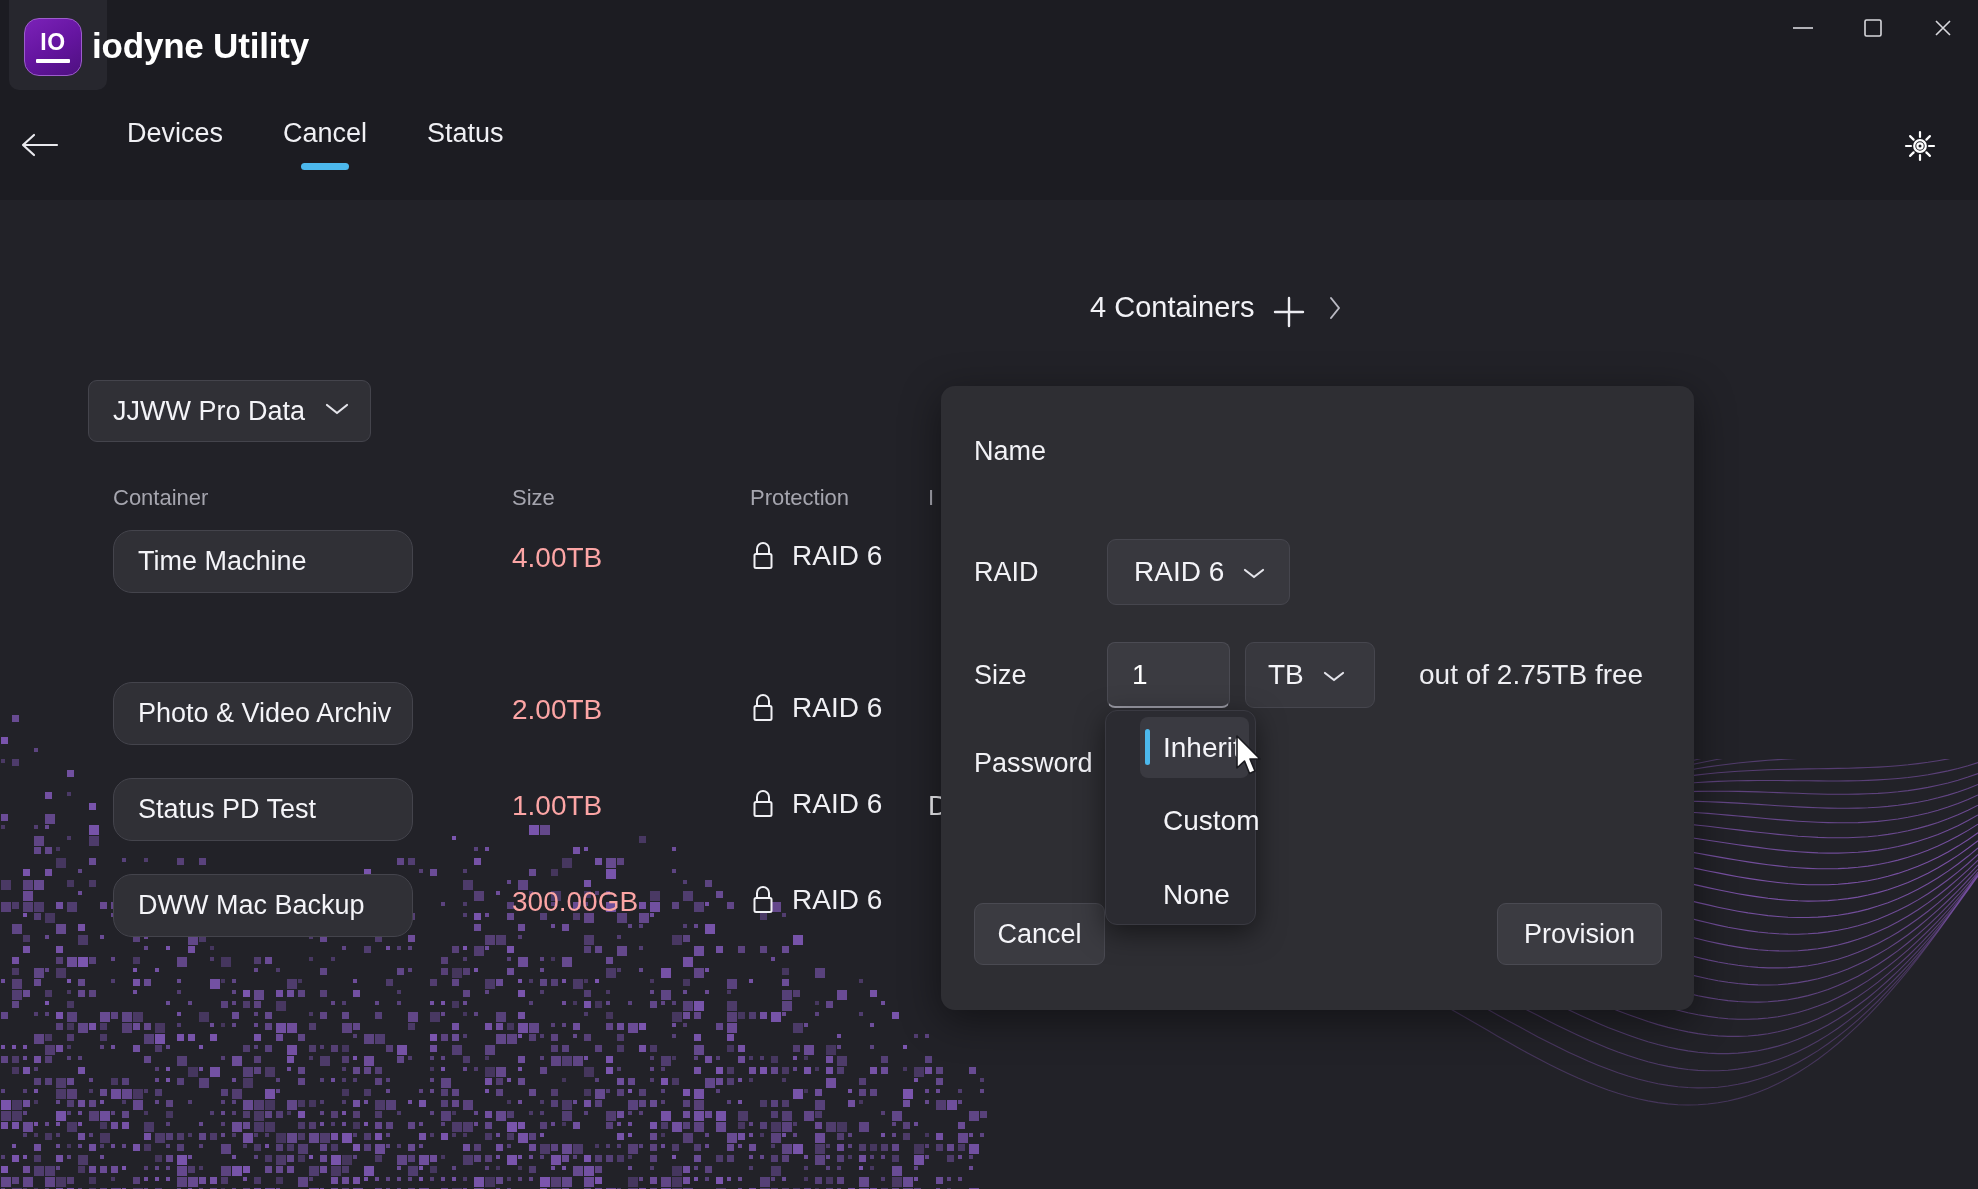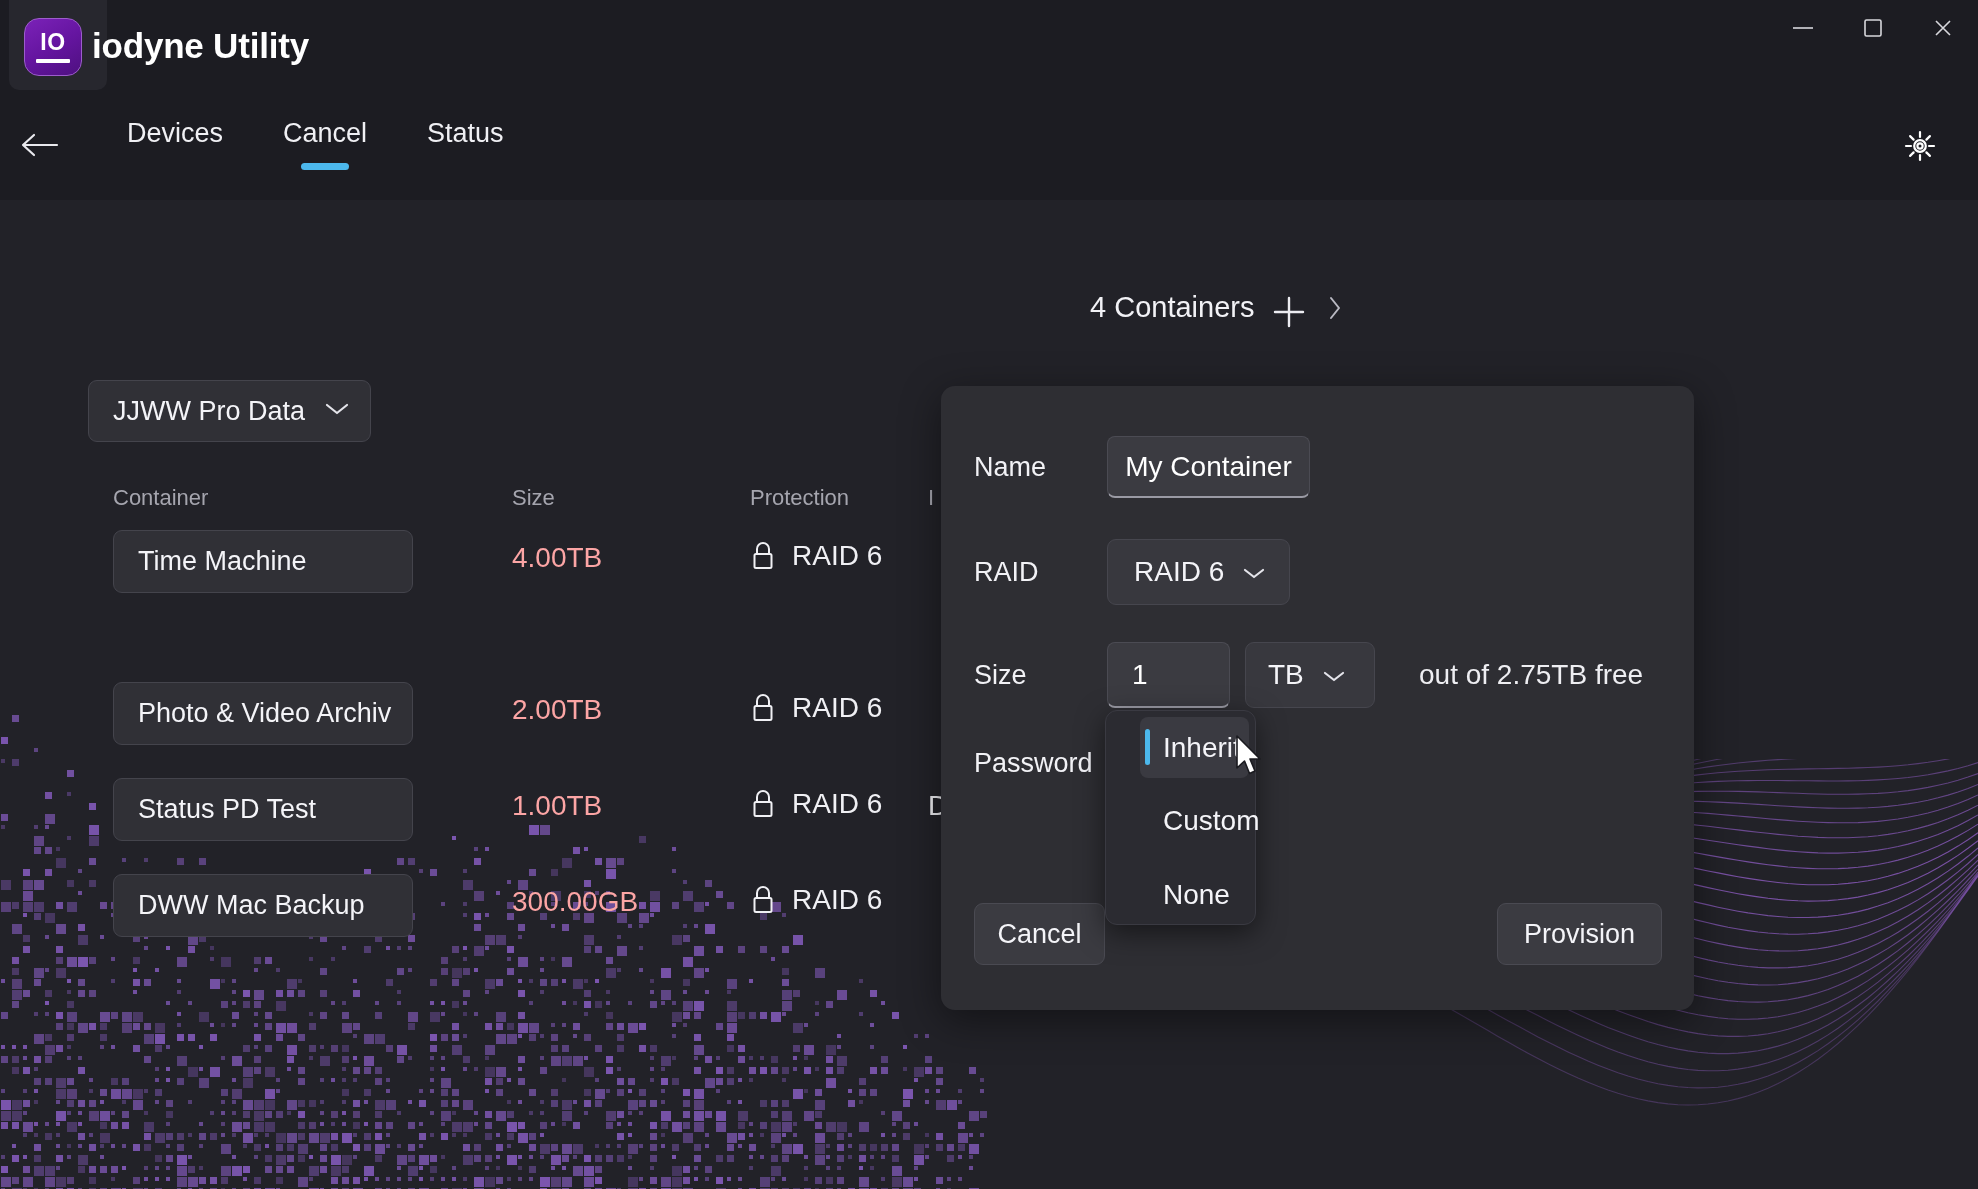--- a/index.html
+++ b/index.html
@@ -142,21 +142,21 @@
   .h-size      { left: 512px; top: 15px; }
   .h-prot      { left: 750px; top: 15px; }
   .h-extra     { left: 928px; top: 15px; }
 
   .row { position: absolute; left: 0; width: 1100px; height: 95px; }
   .name-chip {
     position: absolute; left: 113px; top: 0;
     width: 300px; height: 63px;
     background: #303036;
     border: 1px solid #44444c;
-    border-radius: 9px;
+    border-radius: 19px;
     display: flex; align-items: center;
     padding-left: 24px;
     overflow: hidden;
   }
   .name-chip span {
     font-size: 27px; color: #f4f4f8; white-space: nowrap;
   }
   .row-size {
     position: absolute; left: 512px; top: 12px;
     font-size: 28px; color: #fca5a5;
@@ -1707,21 +1707,20 @@
         <span>RAID 6</span>
       </div>
       <div class="row-extra"></div>
     </div>
   </div>
 
   <div class="dialog">
 
     <div class="frow r-name">
       <div class="flabel">Name</div>
-      <div class="name-input" title="My Container">My Container</div>
     </div>
 
     <div class="frow r-raid">
       <div class="flabel">RAID</div>
       <div class="sel-box raid-sel">
         <span>RAID 6</span>
         <span>
           <svg width="24" height="15" viewBox="0 0 24 15">
               <path d="M3 4 L12 11 L21 4" stroke="#e4e4ea" stroke-width="2.2" fill="none" stroke-linecap="round" stroke-linejoin="round"></path>
             </svg>

